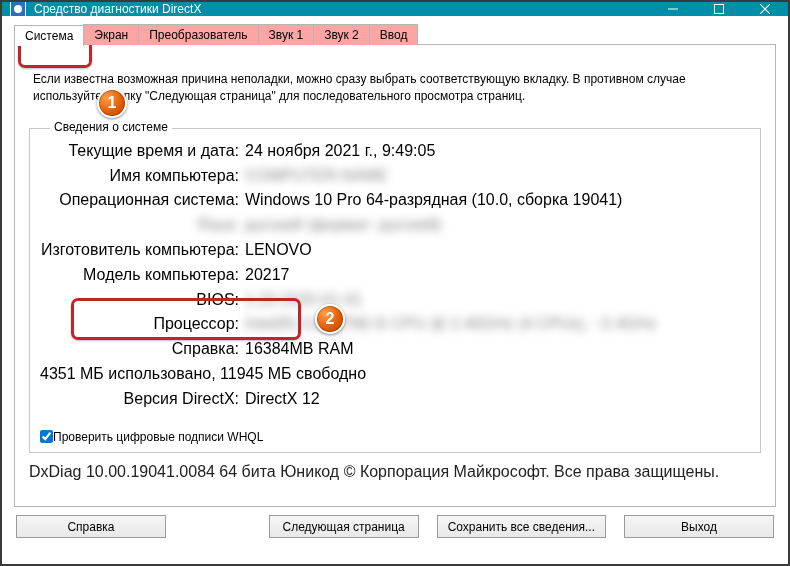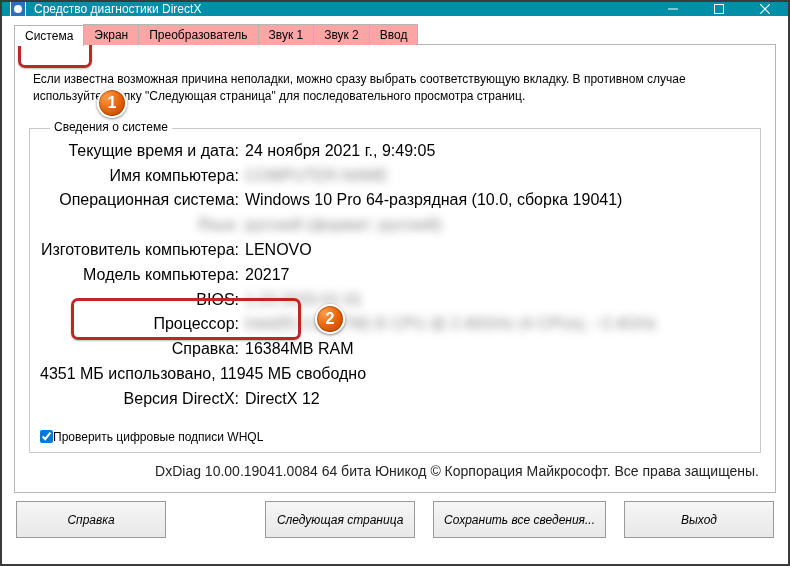--- a/index.html
+++ b/index.html
@@ -96,42 +96,40 @@
   text-align: right;
   padding-right: 6px;
 }
 .info-value { flex: 1; }
 .blur { filter: blur(4px); color: #888; }
 
 .check-row { margin-top: 18px; display: flex; align-items: flex-start; font-size: 12px; }
 .check-row input { accent-color: #0078d7; }
 
 .footer-text {
-  text-align: right;
-  font-size: 14px;
+  font-size: 16px;
   margin: 10px 2px 0 0;
   color: #222;
 }
 
 .button-row {
   display: flex;
   gap: 18px;
   margin-top: 8px;
   padding: 0 2px;
 }
 .button-row .spacer { flex: 1; }
 .btn {
   min-width: 150px;
-  height: 37px;
+  height: 23px;
   border: 1px solid #9a9a9a;
   background: linear-gradient(#f6f6f6,#e8e8e8);
   font-size: 12px;
   cursor: default;
   padding: 0 10px;
-  font-style: italic;
 }
 
 
 .hl {
   position: absolute;
   border: 3px solid #c0252a;
   border-radius: 7px;
   pointer-events: none;
   box-shadow: 0 1px 2px rgba(0,0,0,.25);
 }

